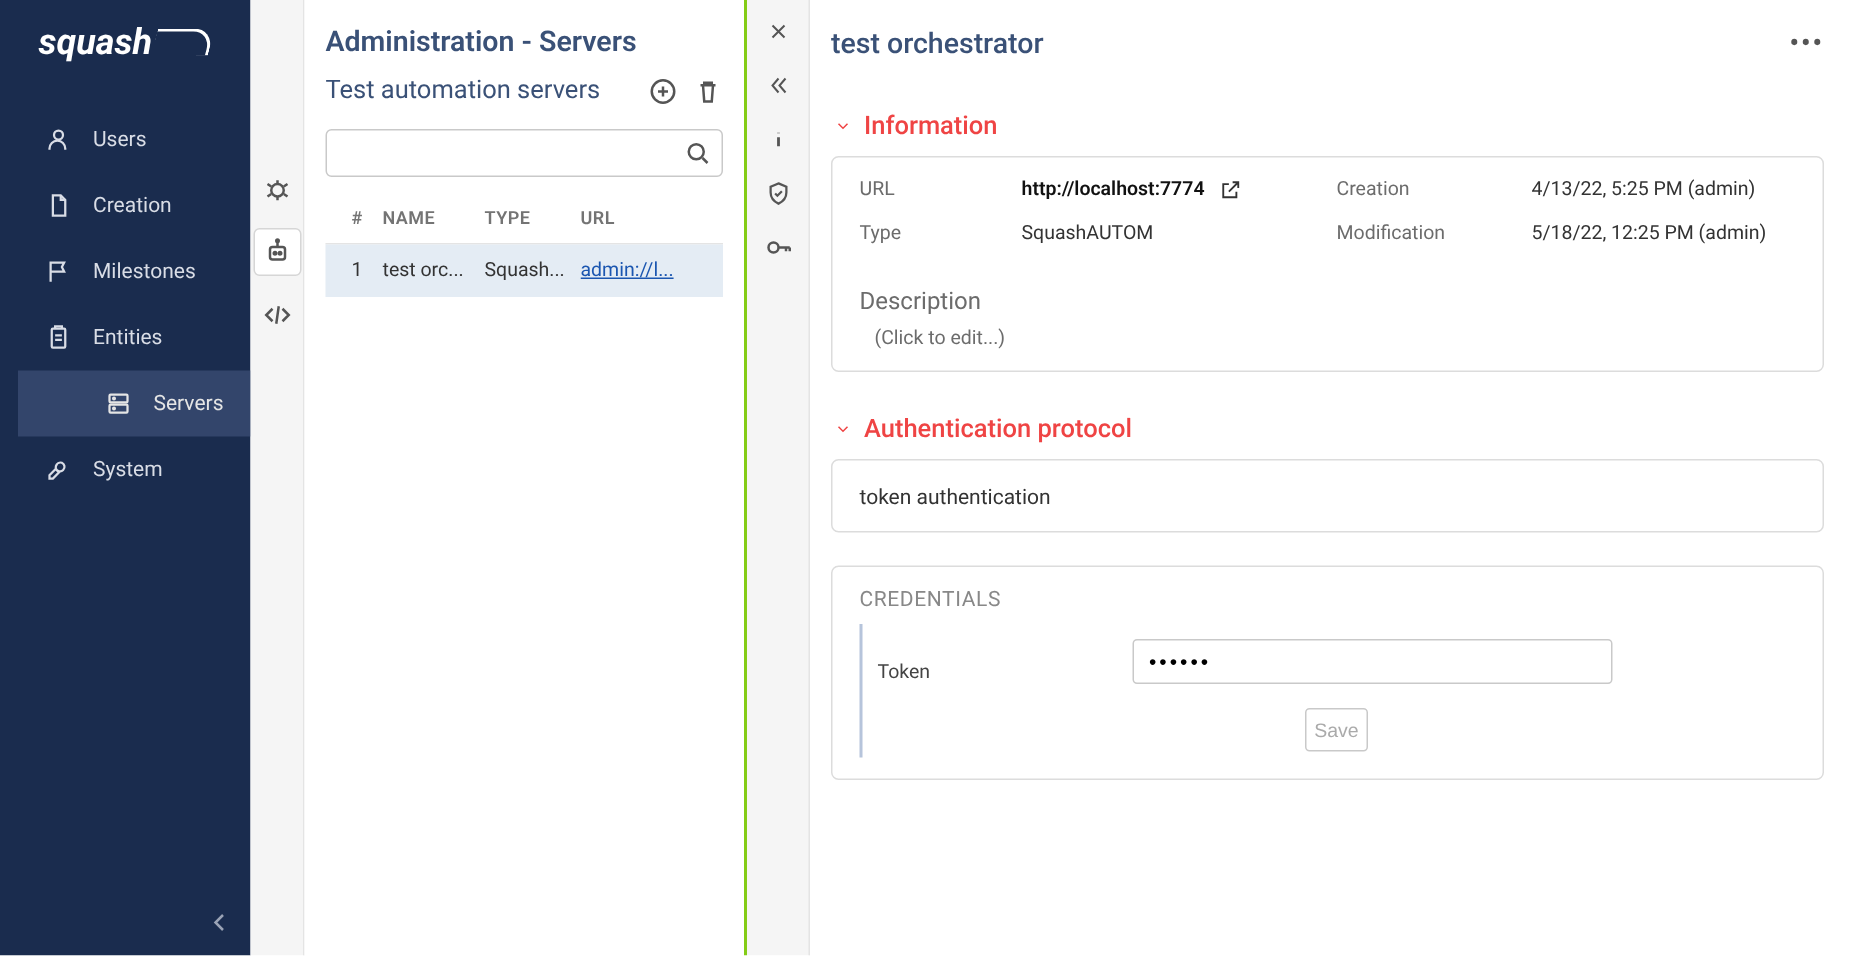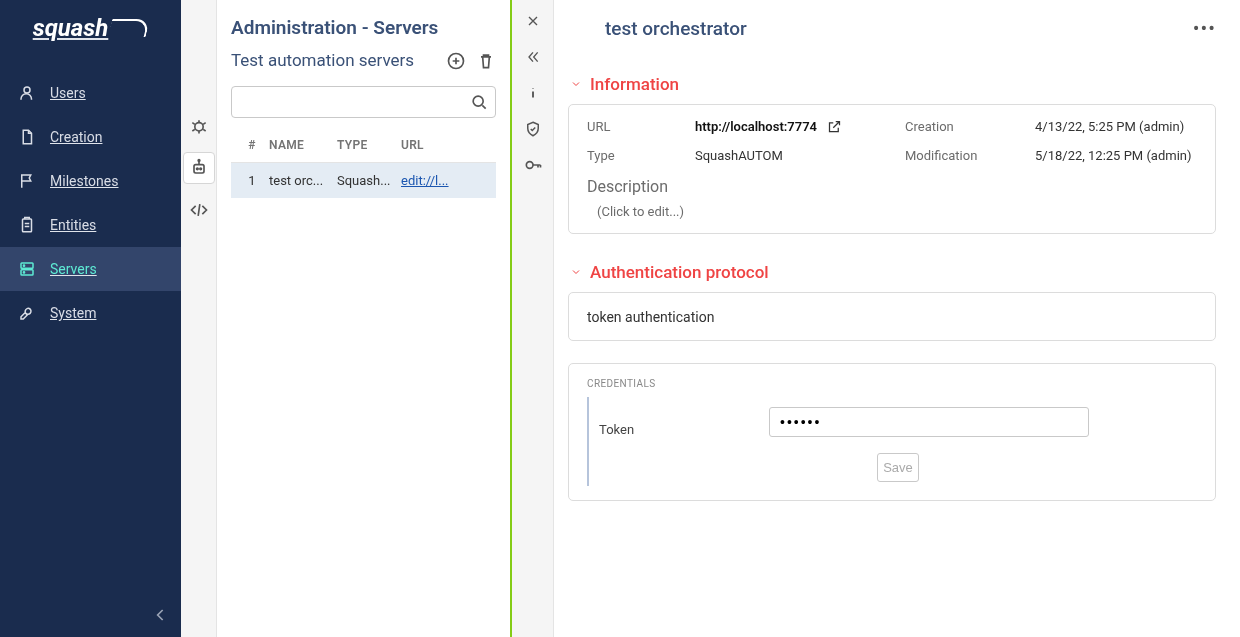--- a/index.html
+++ b/index.html
@@ -1,24 +1,24 @@
 <!DOCTYPE html>
 <html><head>
 <meta charset="utf-8">
 <style>
 * { box-sizing: border-box; margin: 0; padding: 0; }
 body { font-family: -apple-system, BlinkMacSystemFont, "Segoe UI", Roboto, sans-serif; background: #fff; color: #333; }
 .app { display: flex; height: 637px; width: 1240px; }
-.sidebar { width: 181px; background: #1a2c4e; color: #e0e4eb; display: flex; flex-direction: column; flex-shrink: 0; text-decoration: underline; }
+.sidebar { width: 167px; background: #1a2c4e; color: #e0e4eb; display: flex; flex-direction: column; flex-shrink: 0; }
 .logo { padding: 14px 10px; display: flex; align-items: center; justify-content: center; }
 .logo-text { color: #fff; font-weight:700; font-size:24px; font-style:italic; display:flex; align-items:center; }
 .logo-swoosh { display:inline-block; width:38px; height:18px; border:2px solid #fff; border-left:none; border-bottom:none; border-radius:0 14px 0 0; margin-left:2px; transform:skewX(-15deg); }
-.nav { padding-top: 15px; }
+.nav { padding-top: 15px; padding-left: 12px; }
 .nav-item { display: flex; align-items: center; padding: 13px 18px; cursor: pointer; font-size: 14px; color: #d9dde6; }
-.nav-item.active { background: #33456b; color:#5eead4; }
+.nav-item.active { background: #33456b; color:#e5e5e5;justify-content:flex-end; }
 .nav-item svg, .nav-item .icon { width: 18px; height: 18px; margin-right: 14px; flex-shrink:0; }
 .sidebar-footer { margin-top:auto; display:flex; justify-content:flex-end; padding:12px 10px; }
 .left-tabs { width: 36px; background: #f5f5f5; border-right:1px solid #e4e4e4; padding-top:110px; display:flex; flex-direction:column; align-items:center; gap:10px; flex-shrink:0; }
 .left-tab { width:32px; height:32px; display:flex; align-items:center; justify-content:center; border-radius:4px; cursor:pointer; color:#555; }
 .left-tab.active { background:#fff; border:1px solid #d6d6d6; }
 .mid-panel { width: 295px; background:#fff; border-right:2px solid #84cc16; padding:12px 10px; flex-shrink:0; display:flex; flex-direction:column; }
 .mid-title { font-size:19px; font-weight:600; color:#3a5177; padding:4px 4px 10px; }
 .mid-sub { display:flex; align-items:flex-start; justify-content:space-between; padding:0 4px 14px; }
 .mid-sub-title { font-size:17px; color:#3a5177; max-width:190px; line-height:1.35; }
 .mid-actions { display:flex; gap:10px; color:#555; padding-top:2px; }
@@ -29,30 +29,30 @@
 .thead, .trow { display:grid; grid-template-columns: 34px 68px 64px 1fr; align-items:center; font-size:12px; }
 .thead { color:#747474; font-weight:600; letter-spacing:0.3px; padding:10px 4px; border-bottom:1px solid #e4e4e4; }
 .trow { padding:10px 4px; background:#e4ecf4; font-size:13px; color:#333; cursor:pointer; }
 .trow .num { text-align:center; }
 .trow .url { color:#1b56b0; text-decoration:underline; white-space:nowrap; overflow:hidden; text-overflow:ellipsis; }
 .ellipsis { white-space:nowrap; overflow:hidden; text-overflow:ellipsis; }
 .detail-tabs { width:42px; background:#f5f5f5; border-right:1px solid #e4e4e4; padding-top:10px; display:flex; flex-direction:column; align-items:center; gap:14px; flex-shrink:0; color:#555; }
 .dtab { width:22px; height:22px; display:flex; align-items:center; justify-content:center; cursor:pointer; }
 .detail { flex:1; padding:10px 24px 20px 14px; overflow:auto; }
 .detail-head { display:flex; align-items:center; justify-content:space-between; padding:6px 0 18px; }
-.detail-title { font-size:19px; color:#3a5177; font-weight:500;margin-left:37px; }
+.detail-title { font-size:19px; color:#3a5177; font-weight:500; }
 .section { margin:10px 0 22px; }
 .section-head { display:flex; align-items:center; gap:8px; color:#ef4444; font-size:17px; font-weight:500; padding:6px 2px 10px; cursor:pointer; }
 .card { border:1px solid #dcdcdc; border-radius:5px; background:#fff; padding:14px 18px; }
 .info-grid { display:grid; grid-template-columns: 108px 210px 130px 1fr; row-gap:14px; font-size:13px; align-items:center; }
 .info-label { color:#6c6c6c; }
 .info-url { display:flex; align-items:center; gap:10px; font-weight:600; color:#111; }
-.desc { margin-top:14px; }
+.desc { margin-top:28px; }
 .desc-edit { color:#6c6c6c; font-size:13px; padding:8px 0 0 10px; cursor:text; }
-.cred-title { font-size:10px; letter-spacing:0.4px; color:#888; margin-bottom:8px; }
+.cred-title { font-size:14px; letter-spacing:0.4px; color:#888; margin-bottom:8px; }
 .cred-block { border-left:2px solid #b6c4db; padding:4px 0 4px 10px; }
 .cred-row { display:flex; align-items:flex-end; gap:20px; padding:6px 0; }
 .cred-row label { width:150px; font-size:13px; color:#444; }
 .cred-row input { flex:0 0 320px; border:1px solid #c9c9c9; border-radius:3px; height:30px; padding:0 10px; font-size:14px; letter-spacing:2px; }
 .save-row { display:flex; justify-content:center; padding-top:10px; }
 .save-btn { padding:6px 5px; border:1px solid #c9c9c9; background:#fff; color:#aaa; border-radius:3px; font-size:13px; cursor:not-allowed; }
 .icon20 { width:20px; height:20px; }
 .chev { width:12px; height:12px; }
 .more { font-size:20px; color:#555; cursor:pointer; letter-spacing:1px; }
 </style>
@@ -170,21 +170,21 @@
       <div class="thead">
         <span style="text-align:center">#</span>
         <span>NAME</span>
         <span>TYPE</span>
         <span>URL</span>
       </div>
       <div class="trow">
         <span class="num">1</span>
         <span class="ellipsis">test orc...</span>
         <span class="ellipsis">Squash...</span>
-        <span class="url">edit://l...</span>
+        <span class="url">admin://l...</span>
       </div>
     </div>
   </div>
 
   <div class="detail-tabs">
     <div class="dtab">
       <svg viewBox="0 0 24 24" width="16" height="16" fill="none" stroke="currentColor" stroke-width="2">
           <path d="M6 6l12 12M18 6L6 18"></path>
         </svg>
     </div>

